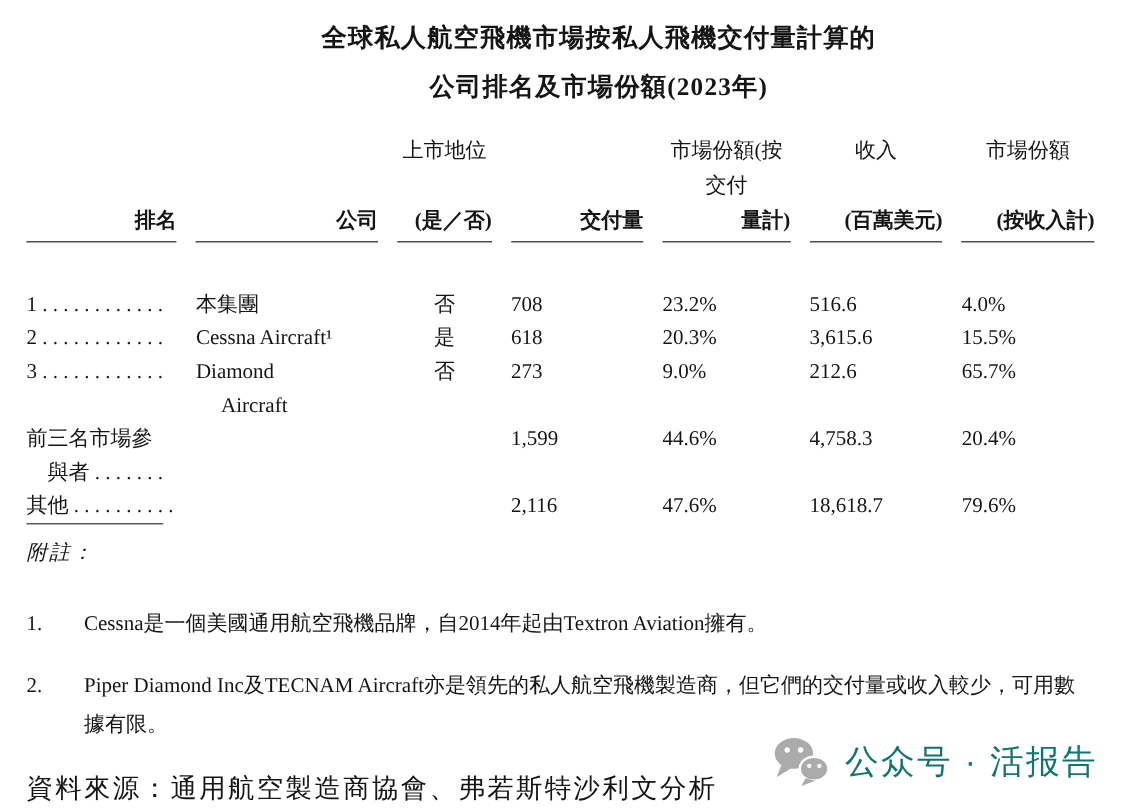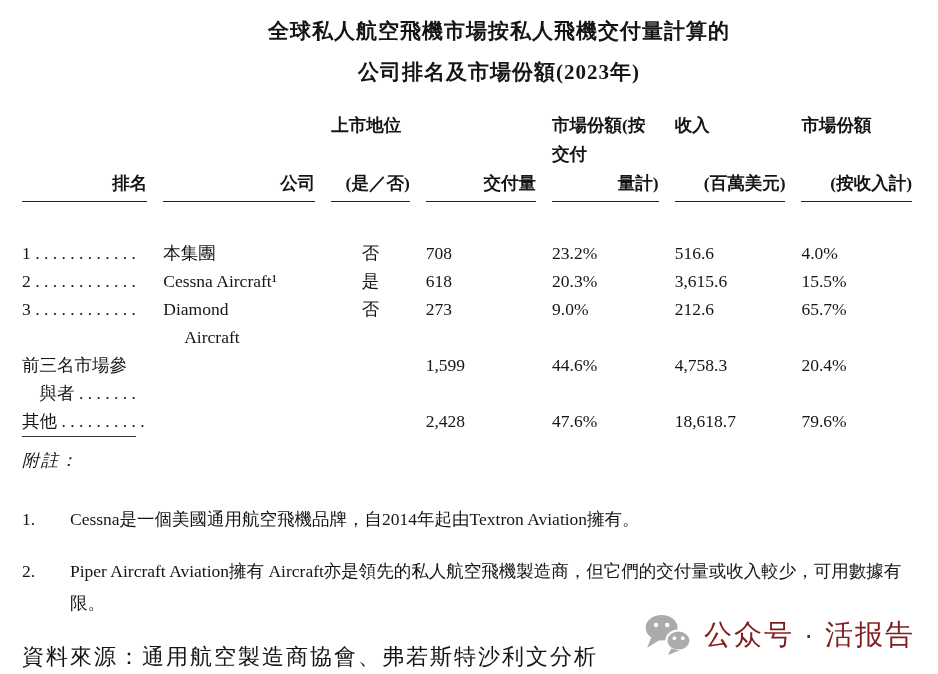--- a/index.html
+++ b/index.html
@@ -31,22 +31,22 @@
     table-layout: fixed;
     font-size: 17.5px;
   }
   .mkt-table th, .mkt-table td {
     padding: 0;
     vertical-align: top;
     white-space: pre-line;
     overflow: visible;
   }
   .mkt-table thead tr.h1 th {
-    font-weight: bold;
-    text-align: left;
+    font-weight: normal;
+    text-align: center;
     line-height: 29px;
     padding-top: 8px;
   }
   .mkt-table thead tr.h2 th {
     font-weight: bold;
     text-align: right;
     line-height: 29px;
     padding-bottom: 3px;
     border-bottom: 1.6px solid #222;
   }
@@ -91,21 +91,21 @@
   .watermark {
     position: absolute;
     top: 614px; right: 13px;
     display: flex;
     align-items: center;
     gap: 12px;
   }
   .watermark .wm-text {
     font-family: "Liberation Sans", "DejaVu Sans", sans-serif;
     font-size: 28px;
-    color: #7f1d1d;
+    color: #0f766e;
     letter-spacing: 2px;
     white-space: nowrap;
   }
   .wm-icon { display: block; }
 </style>
 </head>
 <body>
 
 <div class="page">
 
@@ -180,39 +180,39 @@
         <td class="c-listed"></td>
         <td class="num">1,599</td>
         <td class="num">44.6%</td>
         <td class="num">4,758.3</td>
         <td class="num">20.4%</td>
       </tr>
       <tr>
         <td class="c-rank">其他 . . . . . . . . . .</td>
         <td class="c-company"></td>
         <td class="c-listed"></td>
-        <td class="num">2,428</td>
+        <td class="num">2,116</td>
         <td class="num">47.6%</td>
         <td class="num">18,618.7</td>
         <td class="num">79.6%</td>
       </tr>
     </tbody>
   </table>
 
   <div class="foot-divider"></div>
   <div class="notes-heading">附註：</div>
 
   <div class="note note-1">
     <span class="note-num">1.</span>
     <span class="note-text">Cessna是一個美國通用航空飛機品牌，自2014年起由Textron Aviation擁有。</span>
   </div>
 
   <div class="note note-2">
     <span class="note-num">2.</span>
-    <span class="note-text">Piper Aircraft Aviation擁有 Aircraft亦是領先的私人航空飛機製造商，但它們的交付量或收入較少，可用數據有限。</span>
+    <span class="note-text">Piper Diamond Inc及TECNAM Aircraft亦是領先的私人航空飛機製造商，但它們的交付量或收入較少，可用數據有限。</span>
   </div>
 
   <div class="source-line">資料來源：通用航空製造商協會、弗若斯特沙利文分析</div>
 
   <div class="watermark">
     <svg class="wm-icon" width="48" height="42" viewBox="0 0 60 52" aria-hidden="true">
 
       <ellipse cx="22" cy="17" rx="20" ry="16" fill="#ababab"></ellipse>
       <polygon points="9,29 4,42 20,32" fill="#ababab"></polygon>
       <circle cx="15" cy="13.5" r="2.8" fill="#ffffff"></circle>

